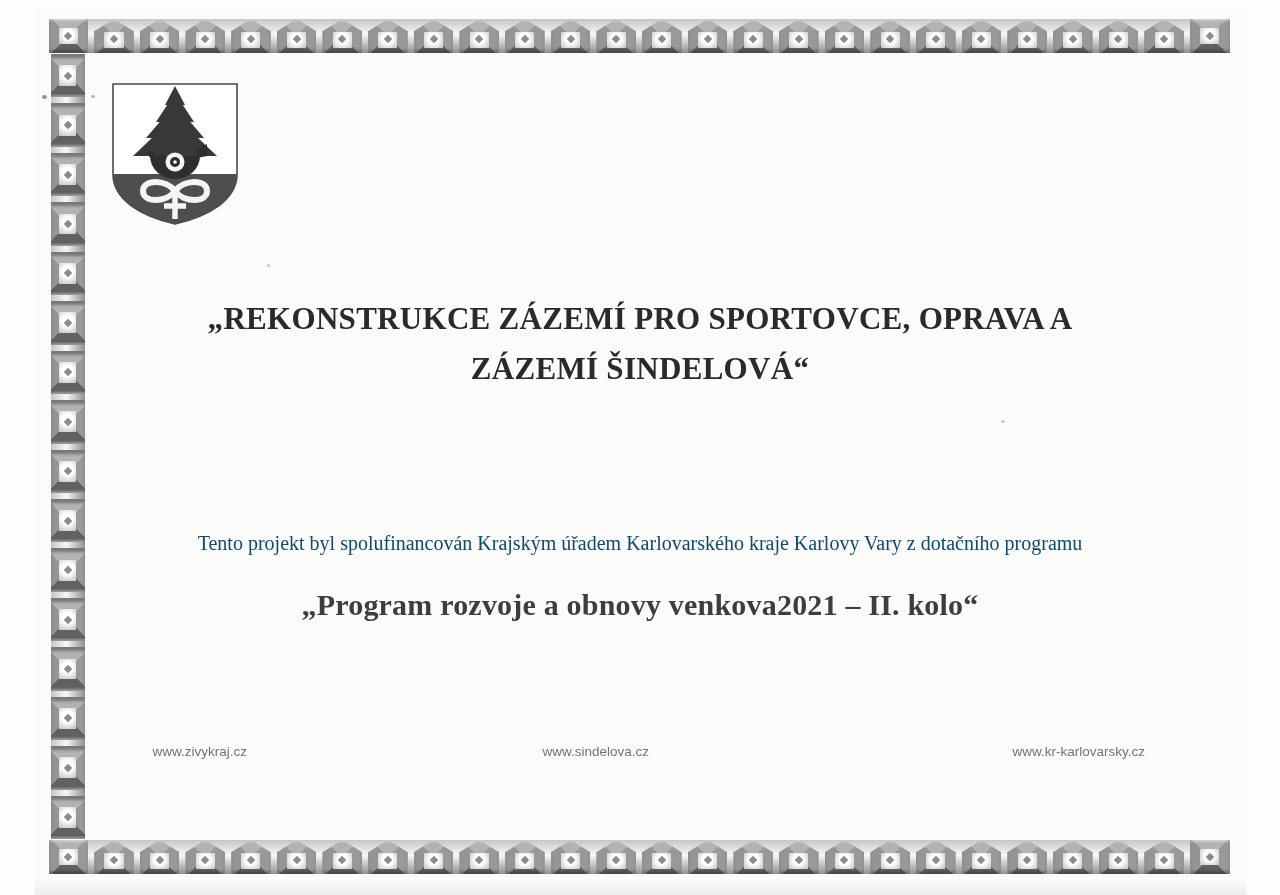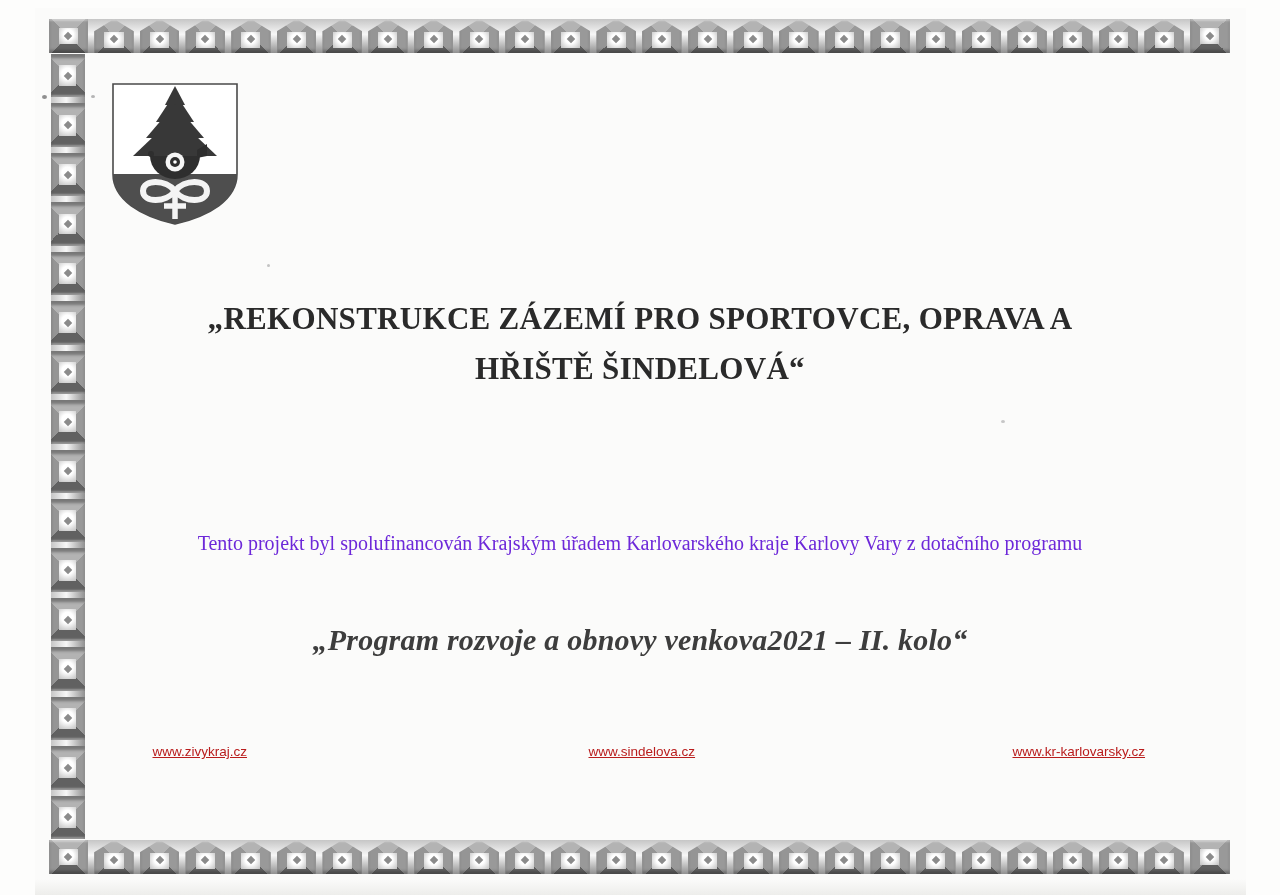--- a/index.html
+++ b/index.html
@@ -41,30 +41,30 @@
   .h .stud.peak::after{ top:58%; }
 
   
   .emblem{ position:absolute; left:70px; top:70px; width:140px; height:150px; filter:blur(.2px); }
 
   
   .title{ position:absolute; left:0; right:0; top:286px; text-align:center;
     font-weight:700; font-size:31px; line-height:50px; letter-spacing:.3px;
     color:#2a2a2a; }
   .funding{ position:absolute; left:0; right:0; top:502px; text-align:center;
-    font-size:20px; line-height:26px; color:#6d28d9; }
-  .program{ position:absolute; left:0; right:0; top:581px; text-align:center;
-    font-style:italic; font-weight:700; font-size:30px; line-height:42px;
+    font-size:20px; line-height:26px; color:#0c4a6e; }
+  .program{ position:absolute; left:0; right:0; top:546px; text-align:center;
+    font-weight:700; font-size:30px; line-height:42px;
     letter-spacing:.2px; color:#3d3d3d; }
 
   .links{ position:absolute; left:0; top:736px; width:1280px; height:20px;
     font-family:"Liberation Sans", sans-serif; font-size:13.5px; }
-  .links a{ position:absolute; color:#b91c1c; text-decoration:underline; cursor:pointer; }
+  .links a{ position:absolute; color:#737373; cursor:pointer; }
   .links a:nth-child(1){ left:118px; }
-  .links a:nth-child(2){ left:554px; }
+  .links a:nth-child(2){ left:508px; }
   .links a:nth-child(3){ left:978px; }
 
   
   .speck{ position:absolute; border-radius:50%; pointer-events:none; }
   .speck.s1{ left:7px;  top:87px;  width:5px; height:4px; background:#8f8f8f; }
   .speck.s2{ left:56px; top:87px;  width:4px; height:3px; background:#b4b4b4; }
   .speck.s3{ left:232px;top:256px; width:3px; height:3px; background:#c3c3c3; }
   .speck.s4{ left:966px;top:412px; width:4px; height:3px; background:#c6c6c6; }
 </style>
 </head>
@@ -191,21 +191,21 @@
 
       <g stroke="#f4f4f4" fill="none">
         <path d="M38,113 C38,101 61,101 70,113 C79,125 102,125 102,113 C102,101 79,101 70,113 C61,125 38,125 38,113 Z" stroke-width="6"></path>
         <path d="M70,116 V141 M59,128 H81" stroke-width="5.5"></path>
       </g>
     </svg>
   </div>
 
   <div class="title">
     <div>„REKONSTRUKCE ZÁZEMÍ PRO SPORTOVCE, OPRAVA A</div>
-    <div>HŘIŠTĚ ŠINDELOVÁ“</div>
+    <div>ZÁZEMÍ ŠINDELOVÁ“</div>
   </div>
 
   <p class="funding">Tento projekt byl spolufinancován Krajským úřadem Karlovarského kraje Karlovy Vary z dotačního programu</p>
 
   <p class="program">„Program rozvoje a obnovy venkova2021 – II. kolo“</p>
 
   <div class="links">
     <a>www.zivykraj.cz</a>
     <a>www.sindelova.cz</a>
     <a>www.kr-karlovarsky.cz</a>

